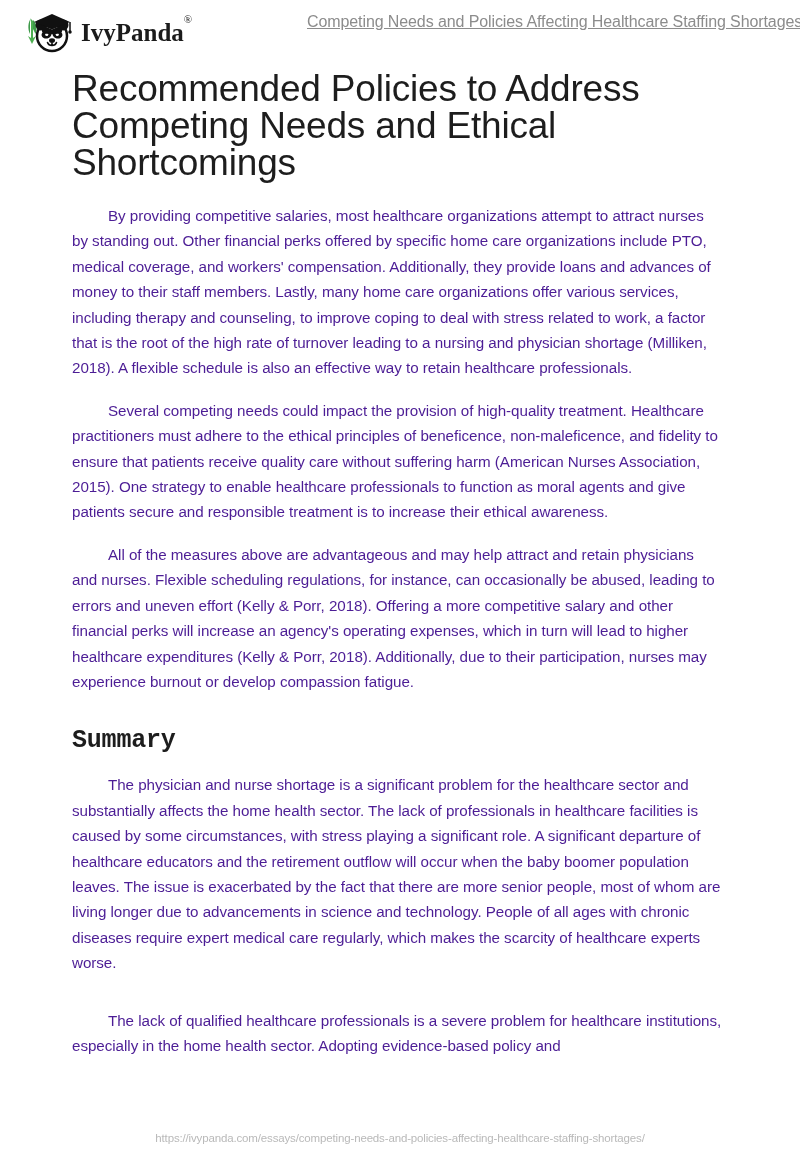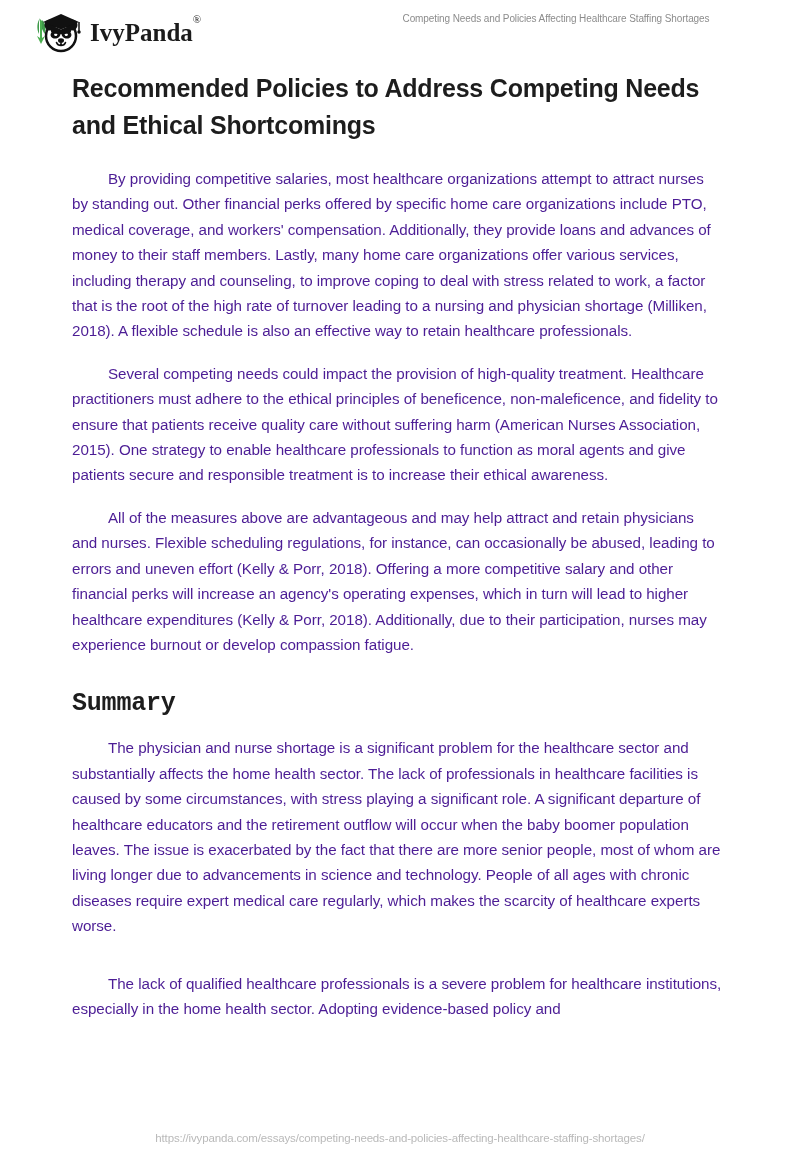--- a/index.html
+++ b/index.html
@@ -13,21 +13,21 @@
     font-family: "Liberation Sans", sans-serif;
     color: #222222;
     position: relative;
     overflow: hidden;
   }
 
   
   .page-header {
     position: absolute;
     top: 0;
-    left: 16px;
+    left: 7px;
     width: 752px;
     height: 62px;
   }
 
   .brand {
     position: absolute;
     left: 16px;
     top: 6px;
     display: flex;
     align-items: center;
@@ -55,38 +55,39 @@
     top: -0.75em;
     position: relative;
   }
 
   .running-title {
     position: absolute;
     top: 13px;
     left: 300px;
     width: 480px;
     text-align: center;
-    font-size: 10px;
+    font-size: 16px;
     color: #8c8c8c;
     white-space: nowrap;
     letter-spacing: -0.1px;
+    text-decoration: underline;
   }
 
   
   .doc {
     position: absolute;
     top: 70px;
     left: 72px;
     width: 650px;
   }
 
   h1.doc-title {
-    font-size: 25px;
+    font-size: 37px;
     line-height: 37px;
-    font-weight: 700;
+    font-weight: 400;
     color: #1d1d1d;
     margin: 0 0 22px 0;
     letter-spacing: -0.2px;
   }
 
   h2.section-title {
     font-size: 25px;
     line-height: 32px;
     font-weight: 700;
     color: #1d1d1d;

